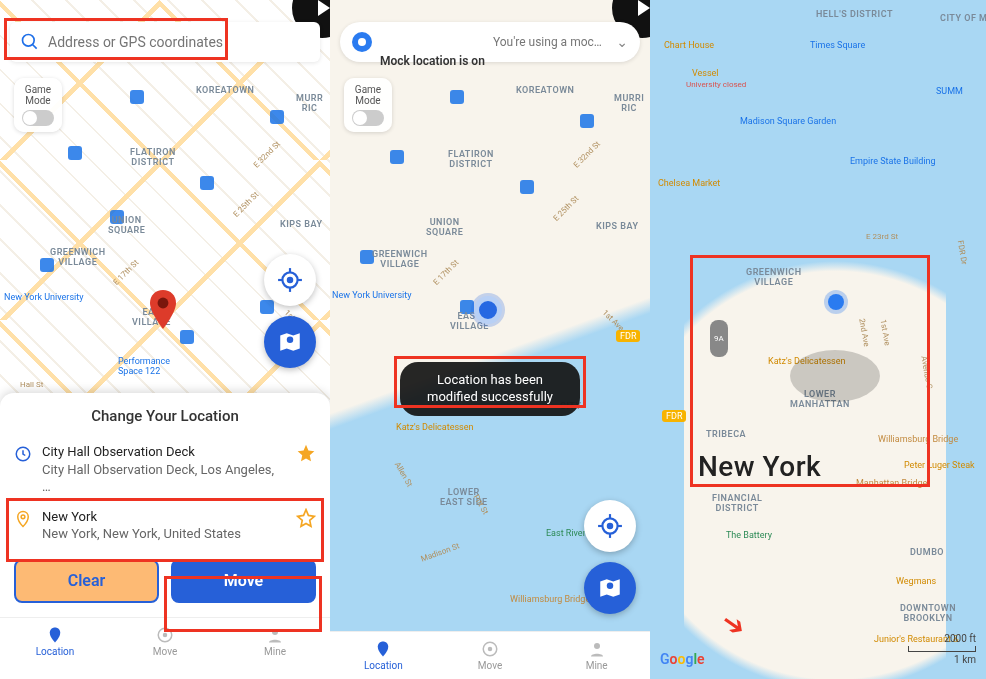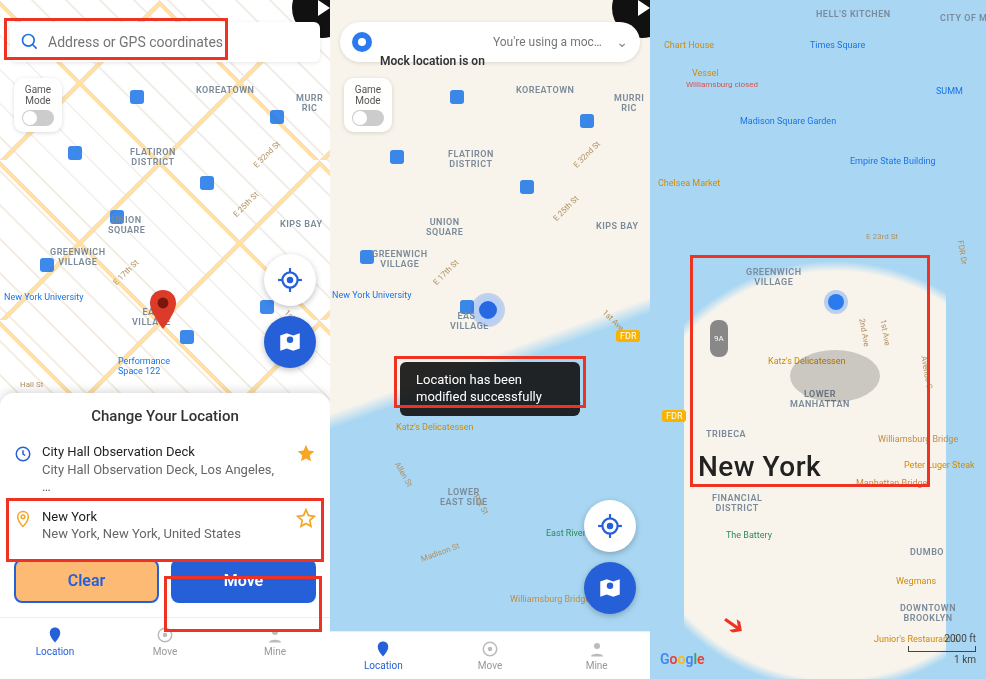--- a/index.html
+++ b/index.html
@@ -125,21 +125,21 @@
 }
 .banner .bdot { width: 20px; height: 20px; border-radius: 50%; background: #2a7bf0; display: flex; align-items: center; justify-content: center; }
 .banner .bdot::after { content: ""; width: 8px; height: 8px; border-radius: 50%; background: #fff; }
 .banner .btitle { font-weight: 600; color: #333; margin-top: 38px; }
 .banner .bsub { color: #777; white-space: nowrap; overflow: hidden; text-overflow: ellipsis; flex: 1; }
 .banner .chev { color: #888; font-size: 14px; }
 
 .toast {
   position: absolute; left: 50%; transform: translateX(-50%);
   background: rgba(20,20,20,.92); color: #fff; font-size: 13px;
-  padding: 10px 16px; border-radius: 6px; text-align: left; line-height: 1.3;
+  padding: 10px 16px; border-radius: 18px; text-align: center; line-height: 1.3;
   min-width: 180px;
 }
 .hb-toast { top: 356px; left: 64px; width: 192px; height: 52px; }
 
 
 .ny-label { position: absolute; font-size: 28px; font-weight: 500; letter-spacing: .5px; color: #222; }
 .hb-p3 { top: 255px; left: 690px; width: 240px; height: 232px; }
 
 .red-arrow { position: absolute; color: #e32; font-size: 28px; transform: rotate(35deg); }
 .blue-current { position: absolute; width: 16px; height: 16px; border-radius: 50%; background: #2a7bf0; box-shadow: 0 0 0 4px rgba(42,123,240,.3); }
@@ -399,21 +399,21 @@
           <path d="M4 22c0-5 16-5 16 0"></path>
         </svg>
       <span>Mine</span>
     </div>
   </div>
 </div>
 
 <div class="panel panel-3">
   <div class="mapbg water"></div>
 
-  <div class="hood" style="top:10px;left:166px">HELL'S KITCHEN</div>
+  <div class="hood" style="top:10px;left:166px">HELL'S DISTRICT</div>
   <div class="hood" style="top:14px;left:290px">CITY OF Mi</div>
   <div class="hood" style="top:268px;left:96px">GREENWICH
 VILLAGE</div>
   <div class="hood" style="top:390px;left:140px">LOWER
 MANHATTAN</div>
   <div class="hood" style="top:430px;left:56px">TRIBECA</div>
   <div class="hood" style="top:494px;left:62px">FINANCIAL
 DISTRICT</div>
   <div class="hood" style="top:548px;left:260px">DUMBO</div>
   <div class="hood" style="top:604px;left:250px">DOWNTOWN
@@ -426,21 +426,21 @@
   <div class="poi" style="top:116px;left:90px">Madison Square Garden</div>
   <div class="poi" style="top:156px;left:200px">Empire State Building</div>
   <div class="poi" style="top:178px;left:8px;color:#d18a00">Chelsea Market</div>
   <div class="poi food" style="top:356px;left:118px">Katz's Delicatessen</div>
   <div class="poi" style="top:434px;left:228px;color:#c28a3f">Williamsburg Bridge</div>
   <div class="poi food" style="top:460px;left:254px">Peter Luger Steak</div>
   <div class="poi" style="top:478px;left:206px;color:#c28a3f">Manhattan Bridge</div>
   <div class="poi park" style="top:530px;left:76px">The Battery</div>
   <div class="poi" style="top:576px;left:246px;color:#d18a00">Wegmans</div>
   <div class="poi food" style="top:634px;left:224px">Junior's Restaurant &amp;</div>
-  <div class="poi closed" style="top:80px;left:36px;font-size:8px">Williamsburg closed</div>
+  <div class="poi closed" style="top:80px;left:36px;font-size:8px">University closed</div>
 
   <div class="street" style="top:320px;left:60px;transform:none;font-size:8px;color:#fff;background:#888;padding:14px 4px;border-radius:8px">9A</div>
   <div class="street" style="top:232px;left:216px;transform:none">E 23rd St</div>
   <div class="street" style="top:248px;left:300px;transform:rotate(80deg)">FDR Dr</div>
   <div class="street" style="top:368px;left:260px;transform:rotate(80deg)">Avenue C</div>
   <div class="street" style="top:328px;left:200px;transform:rotate(80deg)">2nd Ave</div>
   <div class="street" style="top:328px;left:222px;transform:rotate(80deg)">1st Ave</div>
   <div class="street" style="top:410px;left:12px;transform:none;font-size:9px;color:#fff;background:#f7b300;padding:1px 4px;border-radius:3px">FDR</div>
 
   <div class="blue-current" style="top:294px;left:178px"></div>

